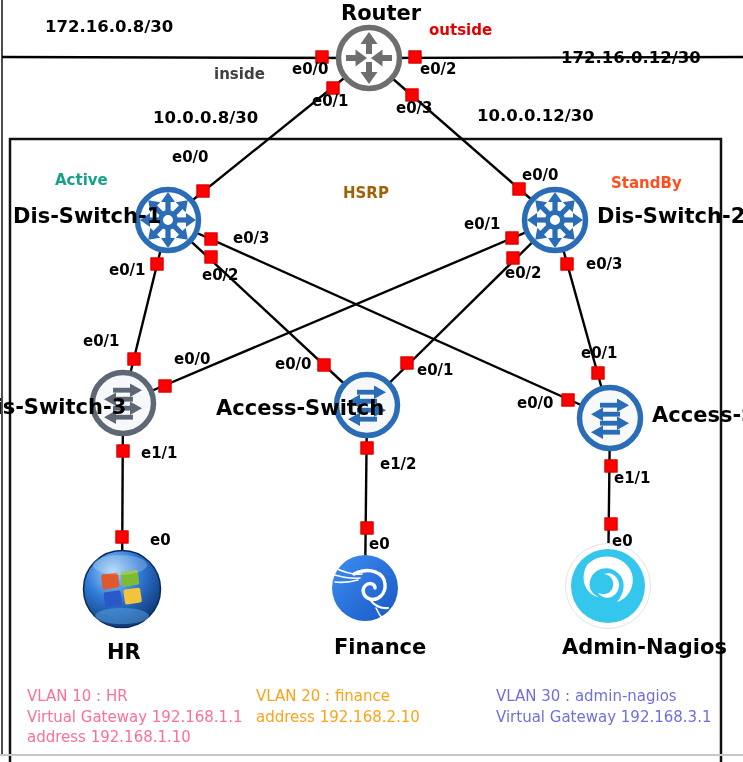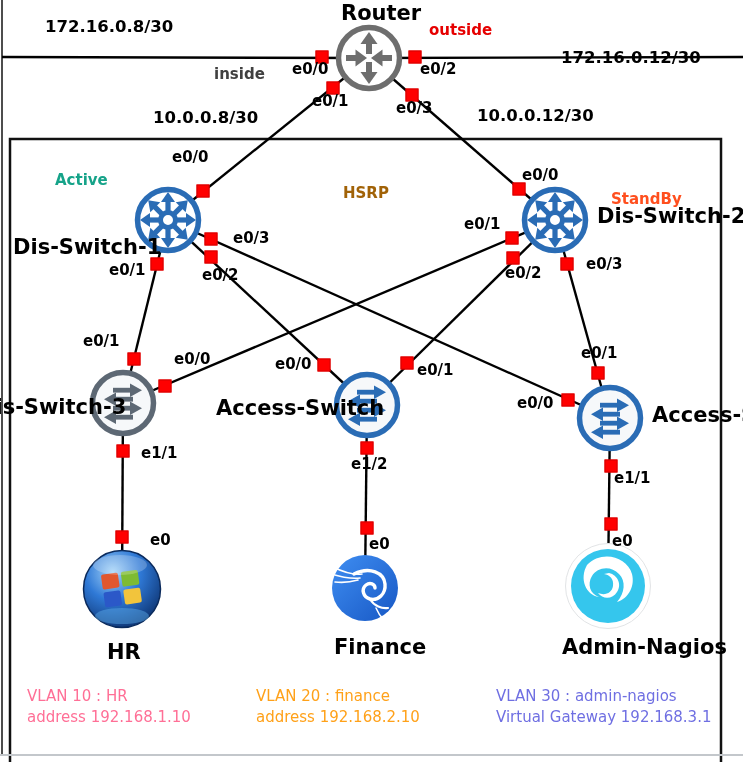--- a/index.html
+++ b/index.html
@@ -112,21 +112,21 @@
             <rect x="32.4" y="16" width="5.2" height="12"></rect>
           </g>
       <g transform="rotate(315 35 35)">
             <polygon points="35,7 28,17 42,17"></polygon>
             <rect x="32.4" y="16" width="5.2" height="12"></rect>
           </g>
     </g>
     <circle cx="35" cy="35" r="7.5" fill="#ffffff" stroke="currentColor" stroke-width="5"></circle>
   </svg>
 </div>
-    <div class="lbl node-label" style="left: 13px; top: 204px; margin-top: 31px;">Dis-Switch-1</div>
+    <div class="lbl node-label" style="left: 13px; top: 204px;">Dis-Switch-1</div>
     <div class="node" style="left: 520px; top: 185px; width: 70px; height: 70px; color: rgb(42, 108, 181);">
   <svg viewBox="0 0 70 70">
     <circle cx="35" cy="35" r="30.5" fill="#ffffff" stroke="currentColor" stroke-width="5.5"></circle>
     <g fill="currentColor">
       <g>
             <polygon points="35,7 28,17 42,17"></polygon>
             <rect x="32.4" y="16" width="5.2" height="12"></rect>
           </g>
       <g transform="rotate(45 35 35)">
             <polygon points="35,7 28,17 42,17"></polygon>
@@ -269,38 +269,39 @@
     <div class="lbl port-label" style="left: 233px; top: 229px;">e0/3</div>
     <div class="lbl port-label" style="left: 522px; top: 166px;">e0/0</div>
     <div class="lbl port-label" style="left: 464px; top: 215px;">e0/1</div>
     <div class="lbl port-label" style="left: 505px; top: 264px;">e0/2</div>
     <div class="lbl port-label" style="left: 586px; top: 255px;">e0/3</div>
     <div class="lbl port-label" style="left: 83px; top: 332px;">e0/1</div>
     <div class="lbl port-label" style="left: 174px; top: 350px;">e0/0</div>
     <div class="lbl port-label" style="left: 141px; top: 444px;">e1/1</div>
     <div class="lbl port-label" style="left: 275px; top: 355px;">e0/0</div>
     <div class="lbl port-label" style="left: 417px; top: 361px;">e0/1</div>
-    <div class="lbl port-label" style="left: 351px; top: 455px;">e1/2</div>
+    <div class="lbl port-label" style="left: 380px; top: 455px;">e1/2</div>
     <div class="lbl port-label" style="left: 581px; top: 344px;">e0/1</div>
     <div class="lbl port-label" style="left: 517px; top: 394px;">e0/0</div>
     <div class="lbl port-label" style="left: 614px; top: 469px;">e1/1</div>
     <div class="lbl port-label" style="left: 150px; top: 531px;">e0</div>
     <div class="lbl port-label" style="left: 369px; top: 535px;">e0</div>
     <div class="lbl port-label" style="left: 612px; top: 532px;">e0</div>
     <div class="lbl ip" style="left: 45px; top: 17px; color: rgb(0, 0, 0);">172.16.0.8/30</div>
     <div class="lbl ip" style="left: 561px; top: 16px; color: rgb(0, 0, 0); margin-top: 32px;">172.16.0.12/30</div>
     <div class="lbl ip" style="left: 153px; top: 108px; color: rgb(0, 0, 0);">10.0.0.8/30</div>
     <div class="lbl ip" style="left: 477px; top: 106px; color: rgb(0, 0, 0);">10.0.0.12/30</div>
     <div class="lbl word" style="left: 214px; top: 65px; color: #404040;">inside</div>
     <div class="lbl word" style="left: 429px; top: 21px; color: rgb(230, 0, 0);">outside</div>
     <div class="lbl word" style="left: 343px; top: 184px; color: #a16207;">HSRP</div>
     <div class="lbl word" style="left: 55px; top: 171px; color: rgb(22, 163, 137);">Active</div>
-    <div class="lbl word" style="left: 611px; top: 174px; color: rgb(255, 79, 30); margin-top: 16px;">StandBy</div>
+    <div class="lbl word" style="left: 611px; top: 174px; color: rgb(255, 79, 30);">StandBy</div>
     <div class="vlan" style="left: 27px; top: 686px; color: rgb(255, 111, 150);">
       <div class="">VLAN 10 : HR</div>
+      <div class="">Virtual Gateway 192.168.1.1</div>
       <div class="">address 192.168.1.10</div>
     </div>
     <div class="vlan" style="left: 256px; top: 686px; color: rgb(255, 161, 25);">
       <div class="">VLAN 20 : finance</div>
       <div class="">address 192.168.2.10</div>
     </div>
     <div class="vlan" style="left: 496px; top: 686px; color: rgb(111, 111, 226);">
       <div class="">VLAN 30 : admin-nagios</div>
       <div class="">Virtual Gateway 192.168.3.1</div>
     </div>

